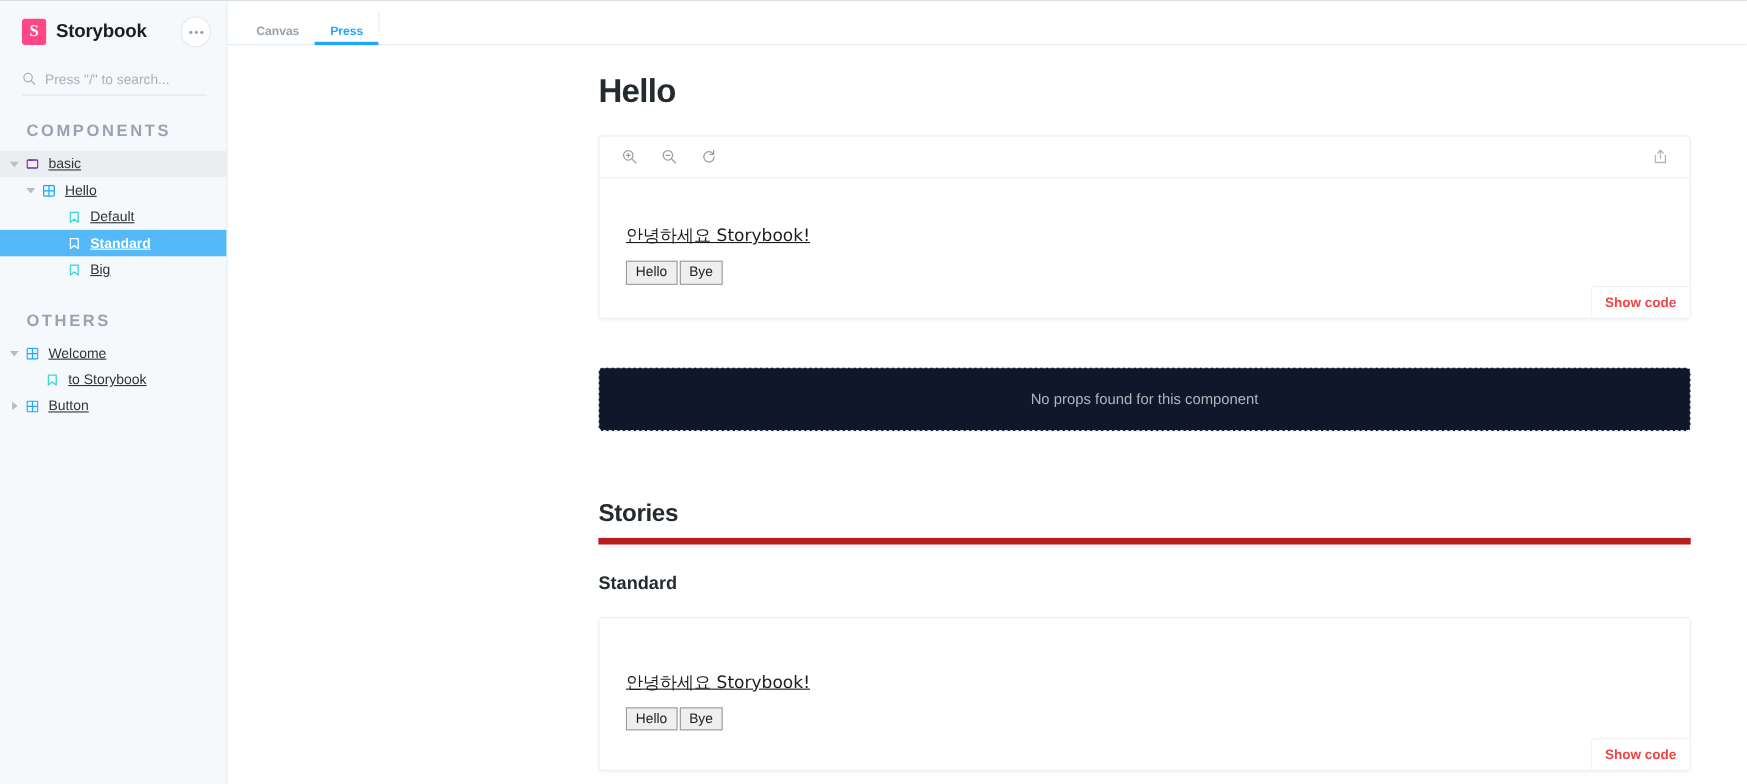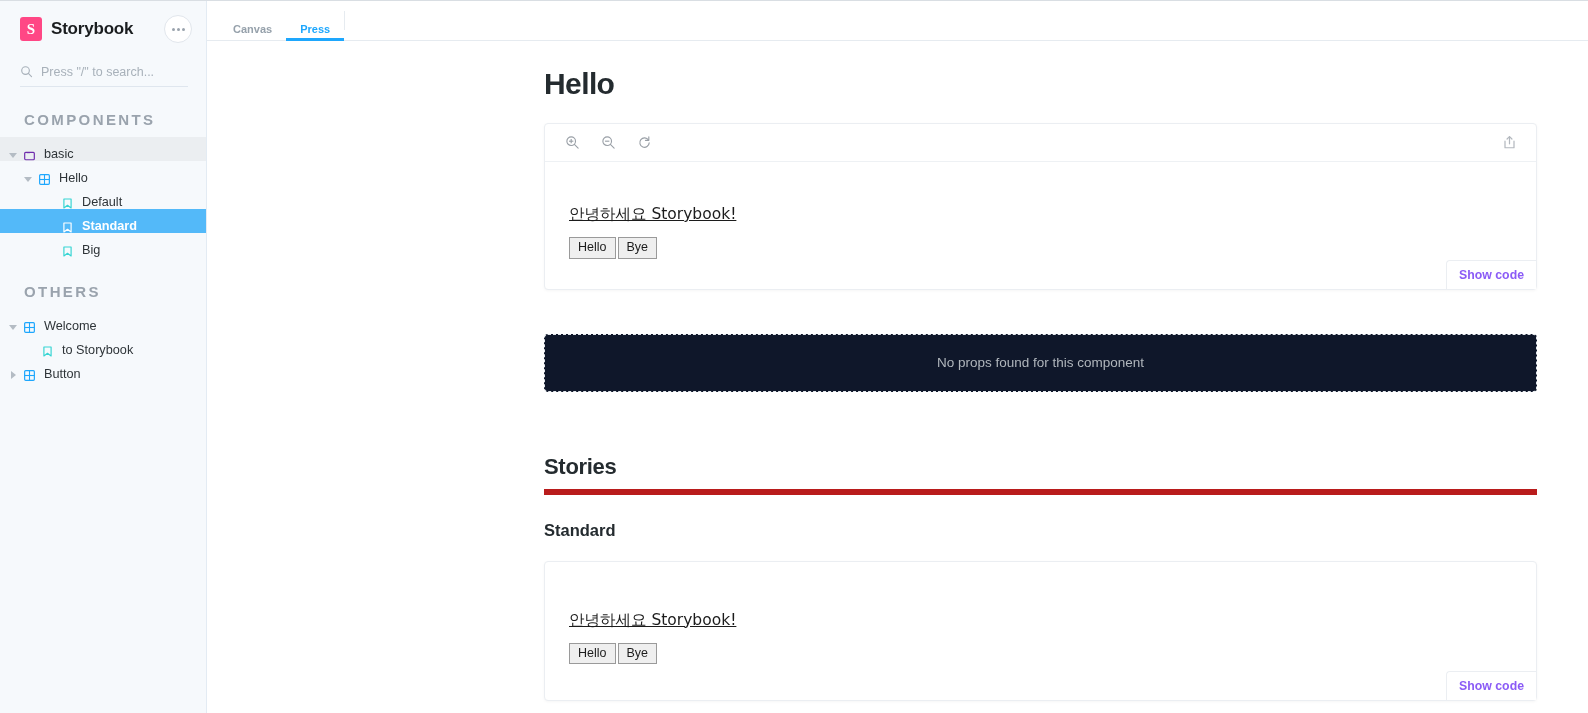--- a/index.html
+++ b/index.html
@@ -108,26 +108,27 @@
     font-size: 15px;
     font-weight: bold;
     letter-spacing: 2.4px;
     color: #9aa3ad;
     padding: 10px 0 9px 24px;
   }
   .tree-header.second { padding-top: 26px; }
 
   .tree-row {
     display: flex;
-    align-items: flex-end;
+    align-items: center;
     height: 24px;
     font-size: 12.7px;
     color: #2e3438;
     cursor: pointer;
     white-space: nowrap;
+    text-decoration: underline;
   }
   .tree-row.hovered { background: #ebeef1; }
   .tree-row.selected { background: #53b9f9; color: #ffffff; font-weight: bold; }
 
   .d0 { padding-left: 7px; }
   .d1 { padding-left: 22px; }
   .d2 { padding-left: 59px; }
 
   .twisty {
     width: 12px; min-width: 12px; height: 12px;
@@ -264,21 +265,21 @@
     position: absolute;
     right: 0;
     bottom: 0;
     border: 1px solid #ebeef2;
     border-right: none;
     border-bottom: none;
     border-top-left-radius: 4px;
     background: #ffffff;
     font-size: 12.3px;
     font-weight: bold;
-    color: #8b5cf6;
+    color: #ef4444;
     padding: 7px 12px;
     cursor: pointer;
     font-family: "Liberation Sans", sans-serif;
   }
 
   .props-empty {
     margin-top: 44px;
     border: 1px dashed #e4e8ec;
     border-radius: 4px;
     background: #0f172a;

